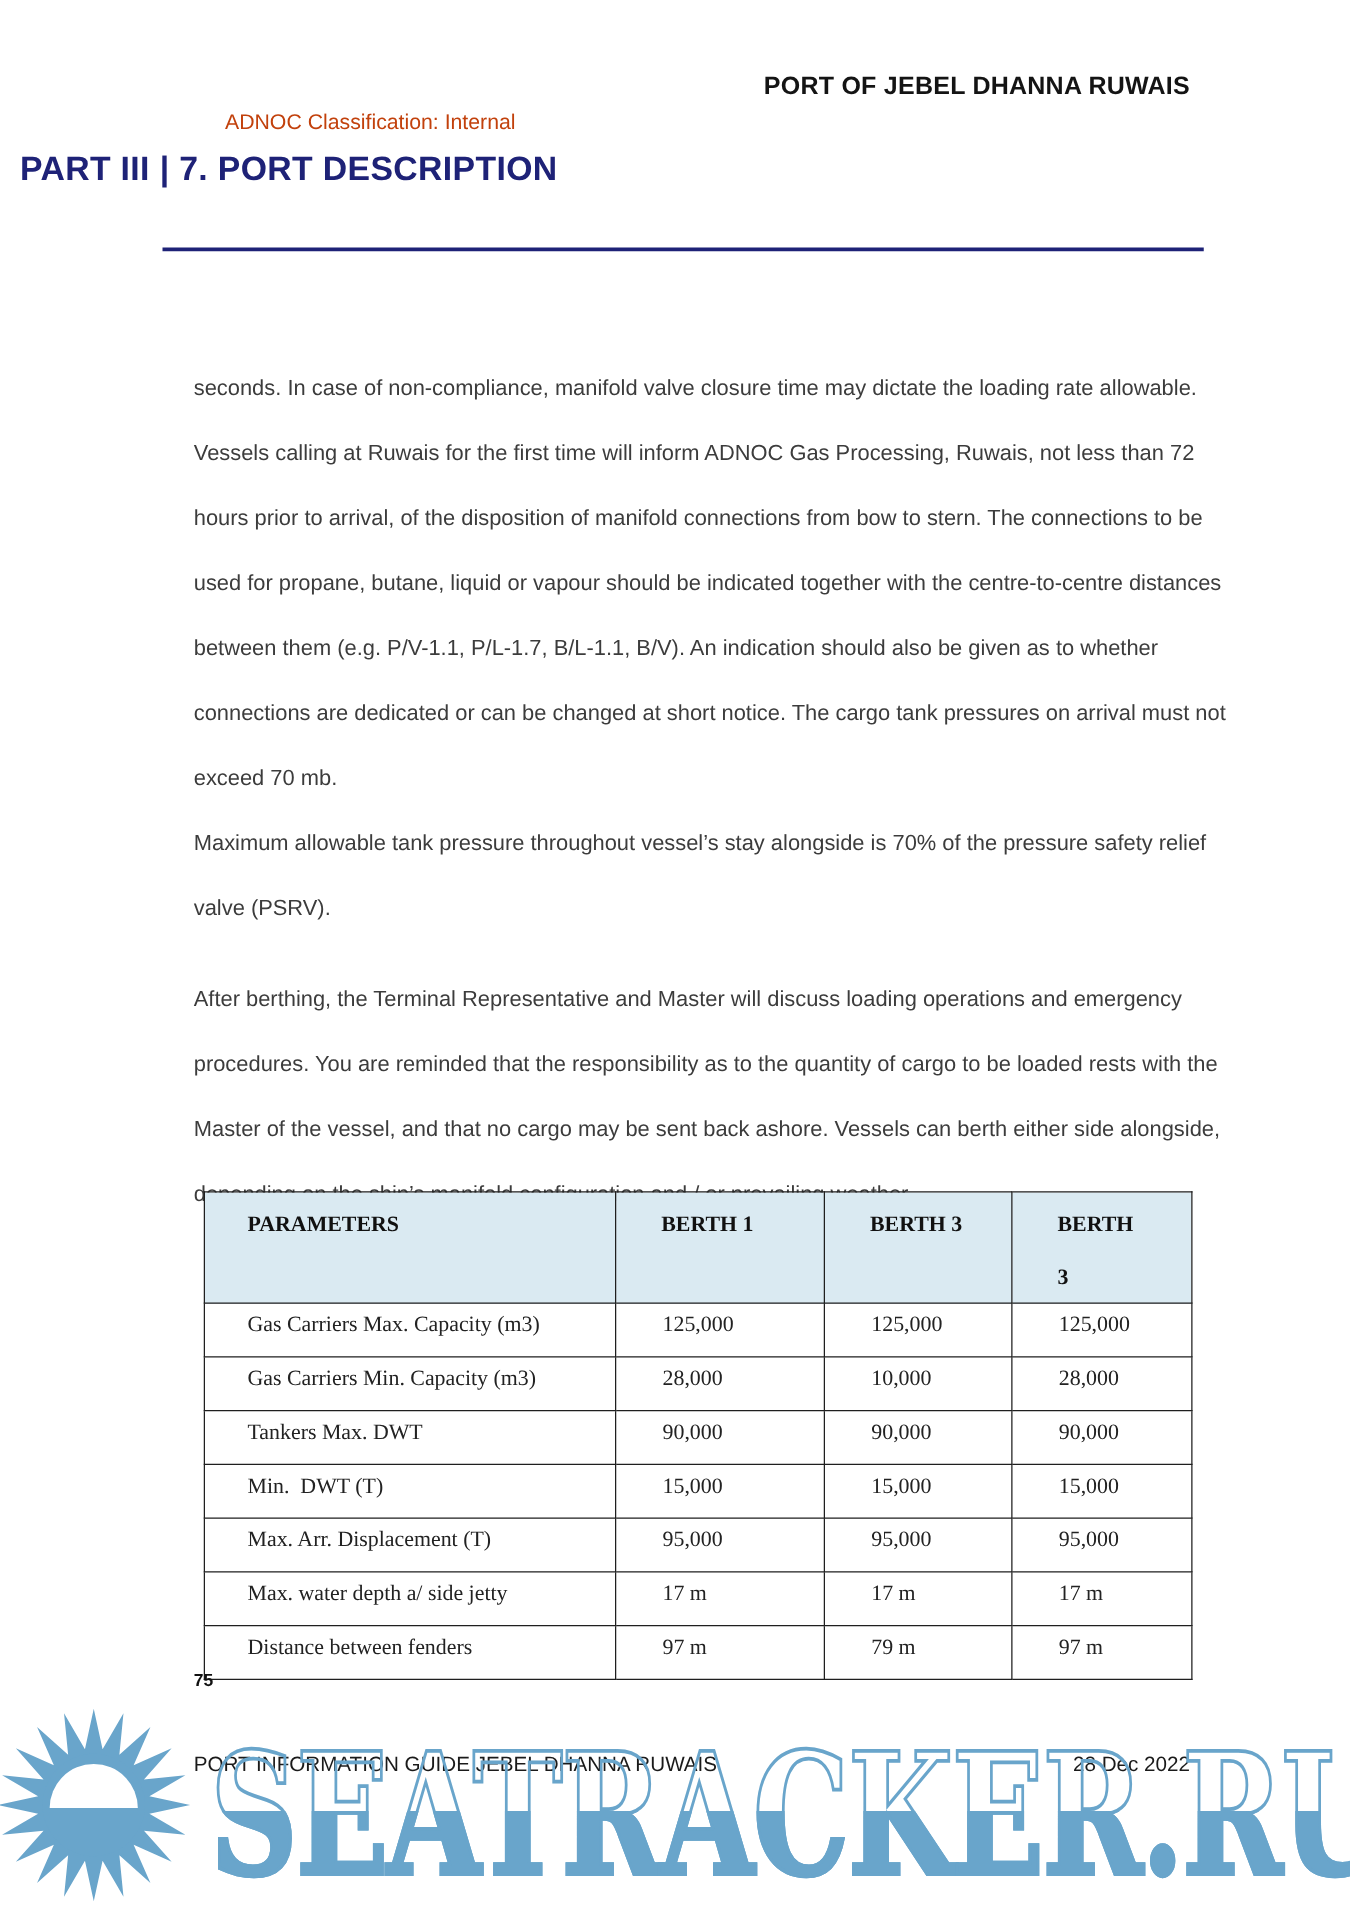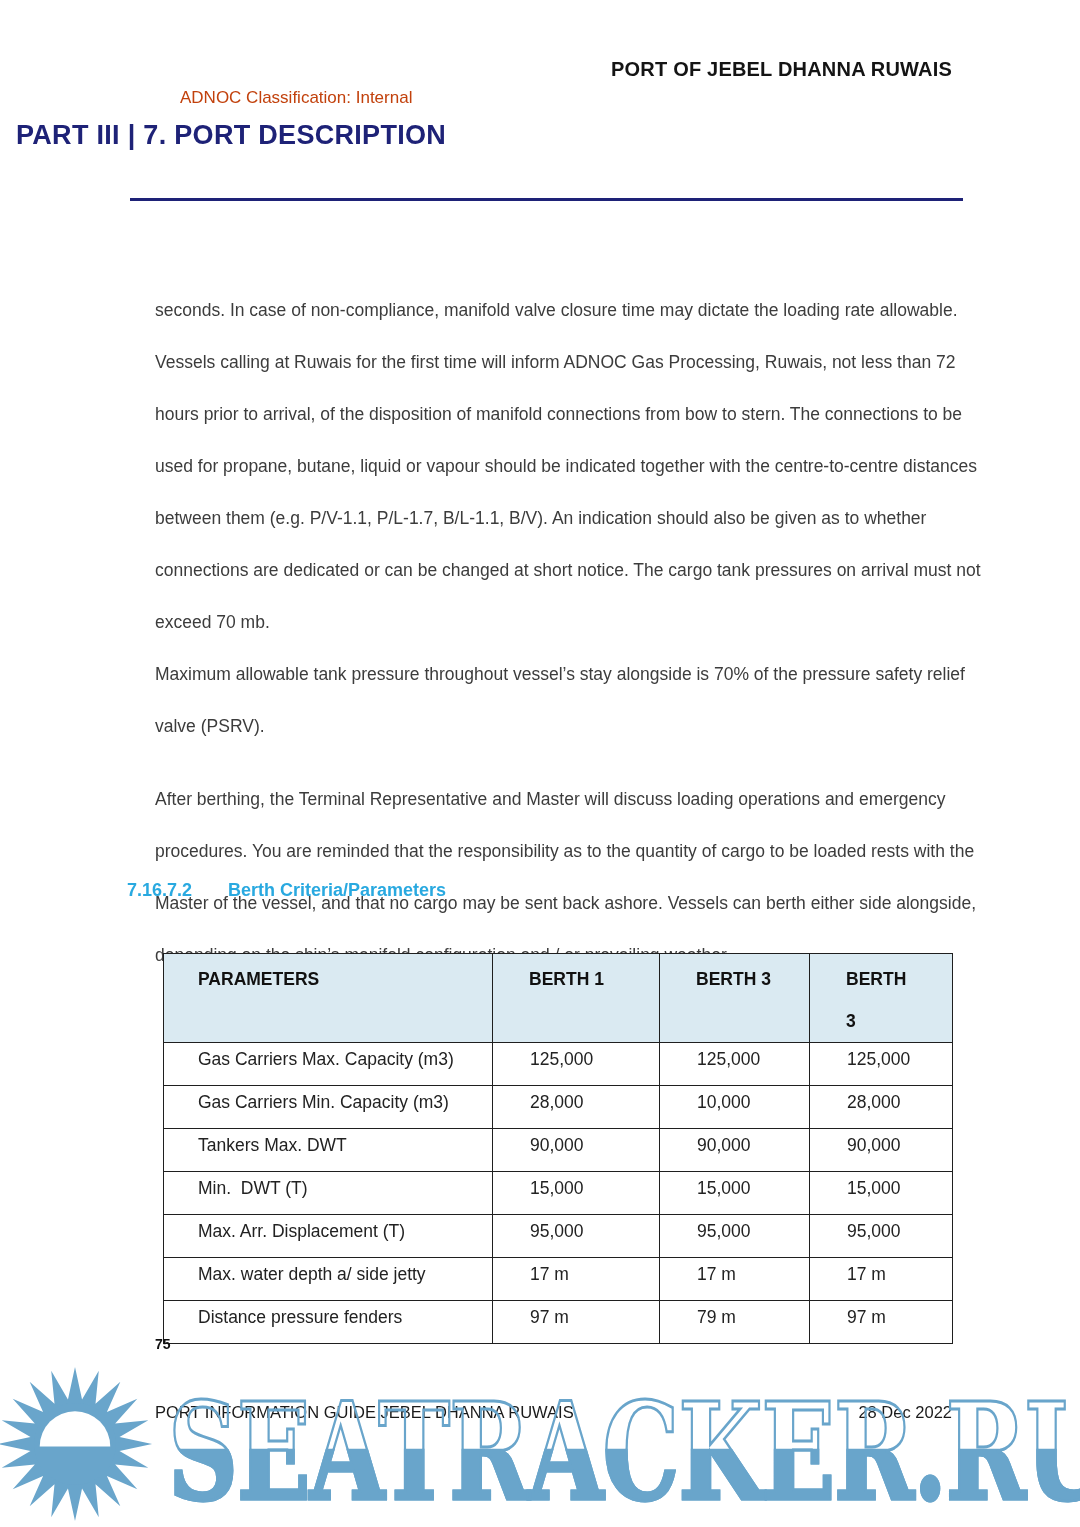--- a/index.html
+++ b/index.html
@@ -22,21 +22,21 @@
     position:absolute; left:155px; top:284px; width:838px;
     font-size:17.5px; line-height:52px; color:#3c3c3c; text-align:left;
   }
   .body-text p { margin:0; }
   .body-text p.spaced { margin-top:21px; }
 
   .section-heading { position:absolute; left:127px; top:880px; font-size:18px; font-weight:bold; color:#29a9e0; }
   .section-number { display:inline-block; width:101px; }
 
   .berth-table { position:absolute; left:163px; top:953px; border-collapse:collapse; table-layout:fixed; }
-  .berth-table th, .berth-table td { border:1.5px solid #1f1f1f; box-sizing:border-box; }
+  .berth-table th, .berth-table td { border:1.5px solid #1f1f1f; box-sizing:border-box;font-family:Liberation Serif, serif; }
   .berth-table thead th {
     background:#daeaf2; height:86px; vertical-align:top; text-align:left;
     font-size:17.5px; font-weight:bold; color:#111111;
     padding:4px 8px 0 36px; line-height:42px;
   }
   .berth-table thead th.col1 { padding-left:34px; }
   .berth-table thead th.col4 { padding-right:46px; }
   .berth-table tbody td {
     height:43px; vertical-align:top; font-size:17.5px; color:#222222;
     padding:5px 6px 0 37px; line-height:22px; white-space:pre-wrap;
@@ -73,23 +73,20 @@
   <div class="doc-title">PORT OF JEBEL DHANNA RUWAIS</div>
   <div class="page-title">PART III | 7. PORT DESCRIPTION</div>
   <div class="rule"></div>
 
   <div class="body-text">
     <p>seconds. In case of non-compliance, manifold valve closure time may dictate the loading rate allowable. Vessels calling at Ruwais for the first time will inform ADNOC Gas Processing, Ruwais, not less than 72 hours prior to arrival, of the disposition of manifold connections from bow to stern. The connections to be used for propane, butane, liquid or vapour should be indicated together with the centre-to-centre distances between them (e.g. P/V-1.1, P/L-1.7, B/L-1.1, B/V). An indication should also be given as to whether connections are dedicated or can be changed at short notice. The cargo tank pressures on arrival must not exceed 70 mb.</p>
     <p>Maximum allowable tank pressure throughout vessel’s stay alongside is 70% of the pressure safety relief valve (PSRV).</p>
     <p class="spaced">After berthing, the Terminal Representative and Master will discuss loading operations and emergency procedures. You are reminded that the responsibility as to the quantity of cargo to be loaded rests with the Master of the vessel, and that no cargo may be sent back ashore. Vessels can berth either side alongside, depending on the ship’s manifold configuration and / or prevailing weather.</p>
   </div>
 
-  <div class="section-heading">
-    <span class="section-number">7.16.7.2</span><span>Berth Criteria/Parameters</span>
-  </div>
 
   <table class="berth-table">
     <colgroup>
       <col style="width:329px">
         <col style="width:167px">
         <col style="width:150px">
         <col style="width:139px">
     </colgroup>
     <thead>
       <tr>
@@ -136,21 +133,21 @@
   </tr>
 
   <tr>
     <td class="p-label">Max. water depth a/ side jetty</td>
     <td class="p-val">17 m</td>
     <td class="p-val">17 m</td>
     <td class="p-val">17 m</td>
   </tr>
 
   <tr>
-    <td class="p-label">Distance pressure fenders</td>
+    <td class="p-label">Distance between fenders</td>
     <td class="p-val">97 m</td>
     <td class="p-val">79 m</td>
     <td class="p-val">97 m</td>
   </tr>
 </tbody>
   </table>
 
   <div class="page-number">75</div>
 
   <div class="footer">

